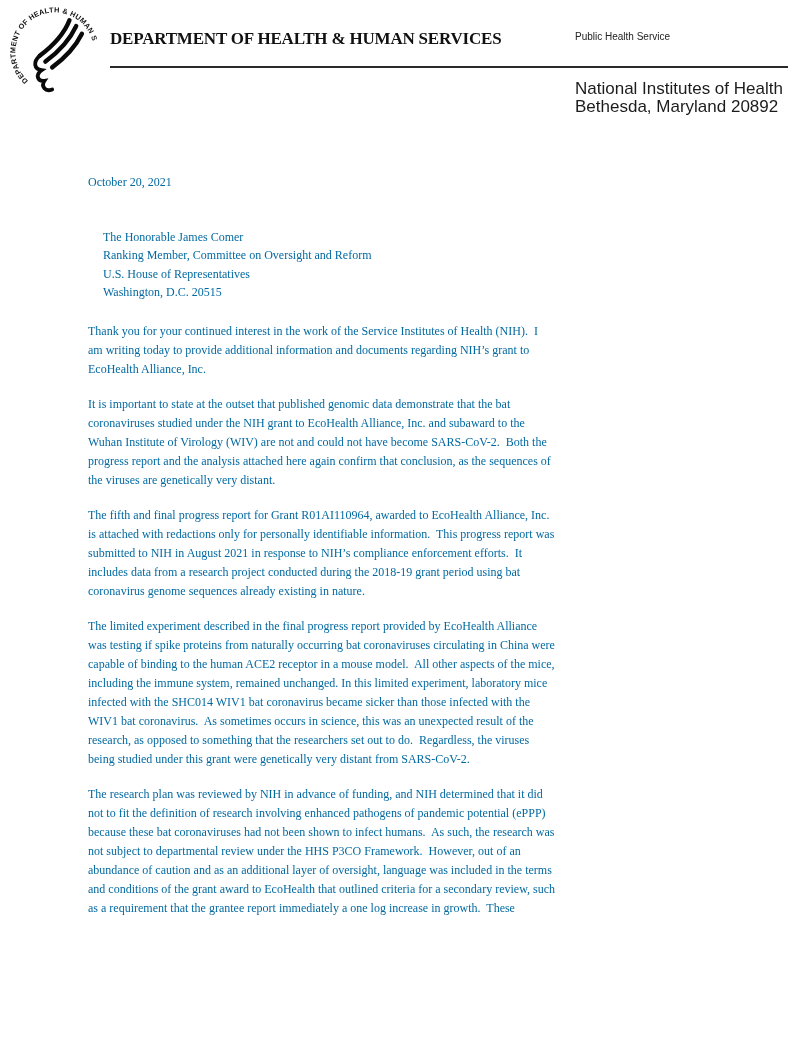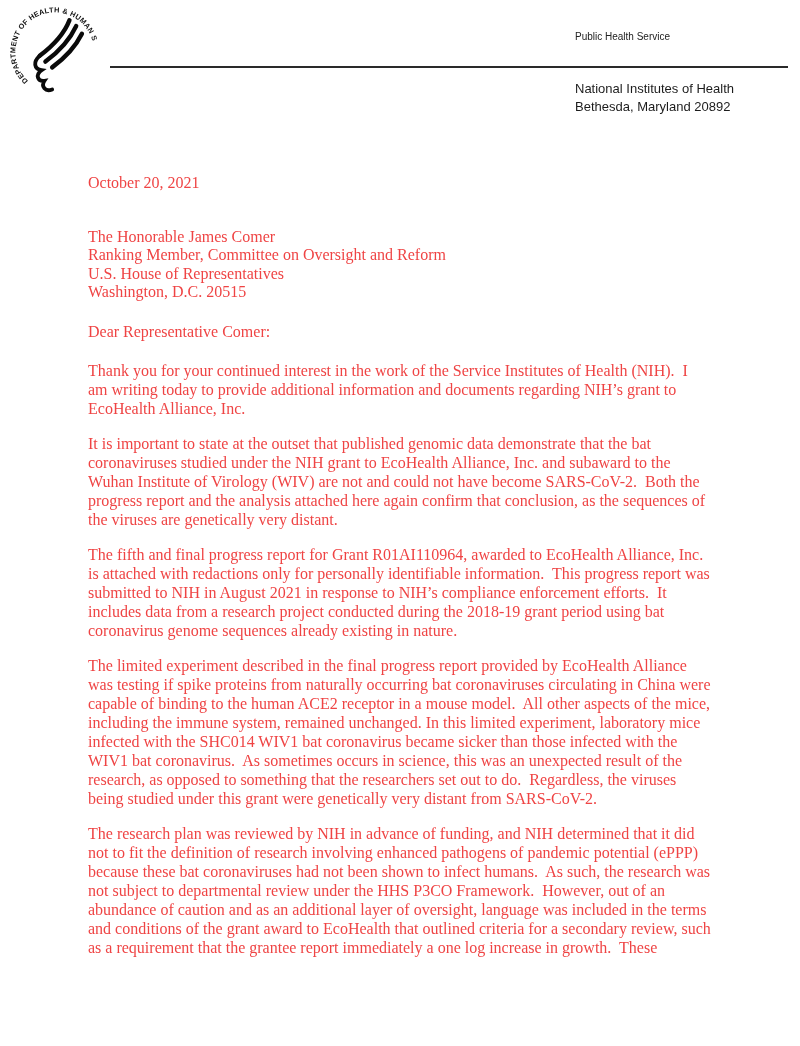--- a/index.html
+++ b/index.html
@@ -49,42 +49,43 @@
     top: 66px;
     width: 678px;
     height: 2px;
     background: #2a2a2a;
   }
   .nih-address {
     position: absolute;
     left: 575px;
     top: 80px;
     font-family: "Liberation Sans", sans-serif;
-    font-size: 13px;
+    font-size: 17px;
     line-height: 18px;
     color: #1c1c1c;
     white-space: pre-line;
   }
   .letter-body {
     position: absolute;
     left: 88px;
     top: 173px;
     width: 700px;
-    font-size: 16px;
+    font-size: 12px;
     line-height: 19px;
-    color: #ef4444;
+    color: #0369a1;
   }
   .date-line {
     white-space: pre;
     margin-bottom: 36px;
   }
   .recipient-address {
     white-space: pre-line;
     line-height: 18.4px;
     margin-bottom: 20px;
+    margin-left: 15px;
   }
   .salutation {
     white-space: pre;
     margin-bottom: 20px;
   }
   .paragraph {
     white-space: pre;
     margin-bottom: 16px;
   }
 </style>
@@ -103,38 +104,38 @@
       </text>
       <g stroke="#0a0a0a" fill="none" stroke-width="4.6" stroke-linecap="round">
         <path d="M64,17 C59,30 49,42 33,54"></path>
         <path d="M71,23 C65,36 55,48 39,60"></path>
         <path d="M77,31 C71,43 61,55 46,66"></path>
         <path d="M33,54 C26,60 27,68 35,69 C28,74 31,81 38,80 C34,86 39,92 46,89" stroke-width="4"></path>
       </g>
     </svg>
   </div>
 
+  <div class="dept-title">DEPARTMENT OF HEALTH &amp; HUMAN SERVICES</div>
 
   <div class="phs-label">Public Health Service</div>
 
   <div class="header-rule"></div>
 
   <div class="nih-address">National Institutes of Health
 Bethesda, Maryland 20892</div>
 
   <div class="letter-body">
 
     <div class="date-line">October 20, 2021</div>
 
     <div class="recipient-address">The Honorable James Comer
 Ranking Member, Committee on Oversight and Reform
 U.S. House of Representatives
 Washington, D.C.  20515</div>
 
-    <div class="salutation">Dear Representative Comer:</div>
 
     <div class="paragraph">Thank you for your continued interest in the work of the Service Institutes of Health (NIH).  I
 am writing today to provide additional information and documents regarding NIH’s grant to
 EcoHealth Alliance, Inc.</div>
 
     <div class="paragraph">It is important to state at the outset that published genomic data demonstrate that the bat
 coronaviruses studied under the NIH grant to EcoHealth Alliance, Inc. and subaward to the
 Wuhan Institute of Virology (WIV) are not and could not have become SARS-CoV-2.  Both the
 progress report and the analysis attached here again confirm that conclusion, as the sequences of
 the viruses are genetically very distant.</div>

